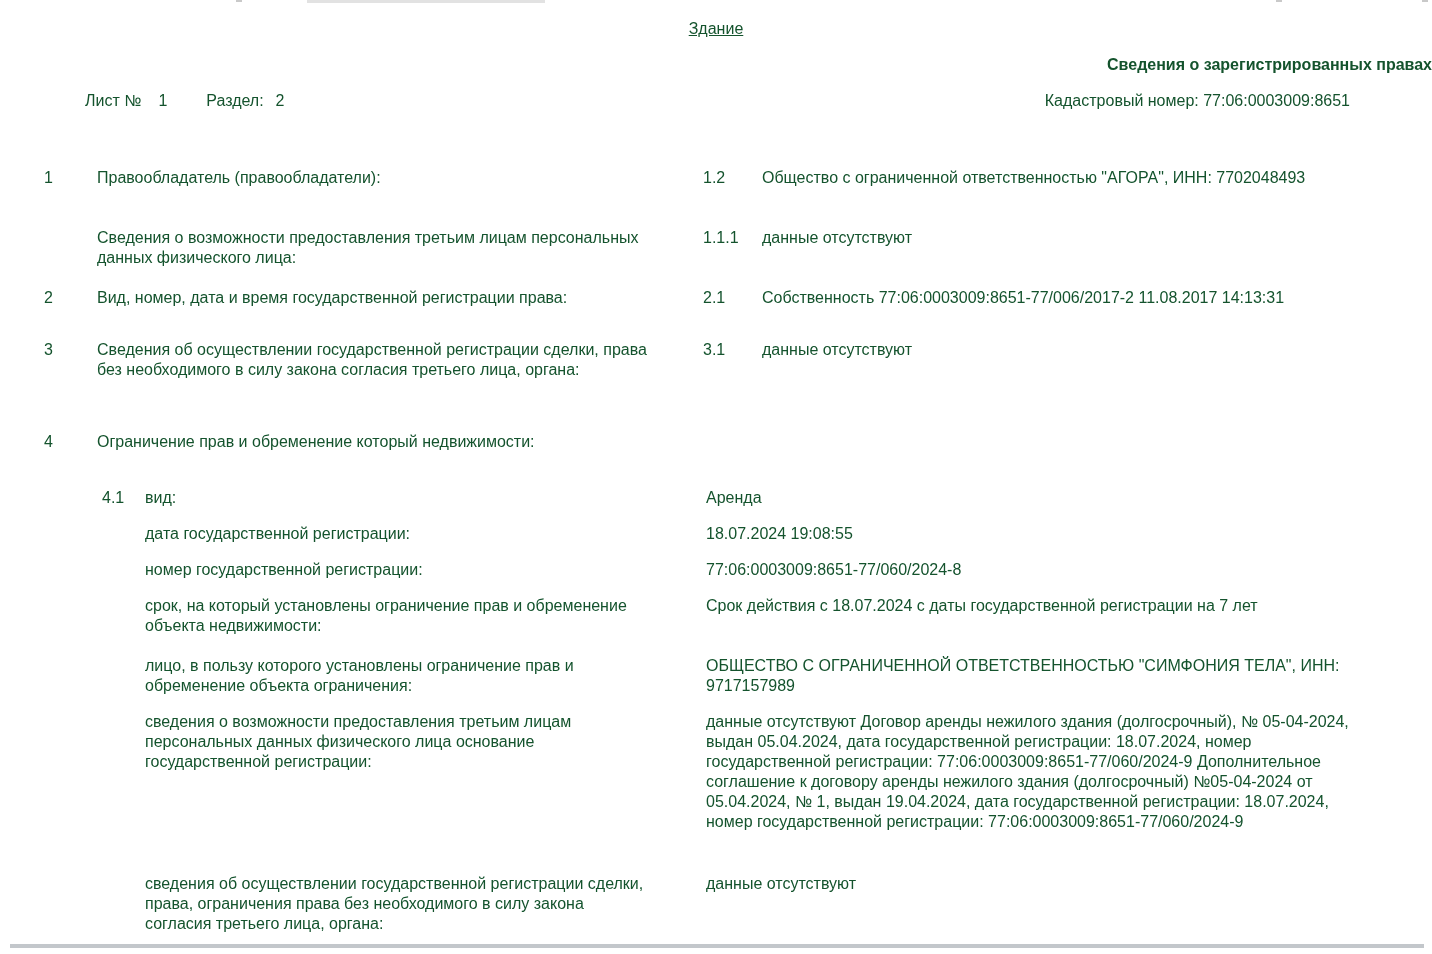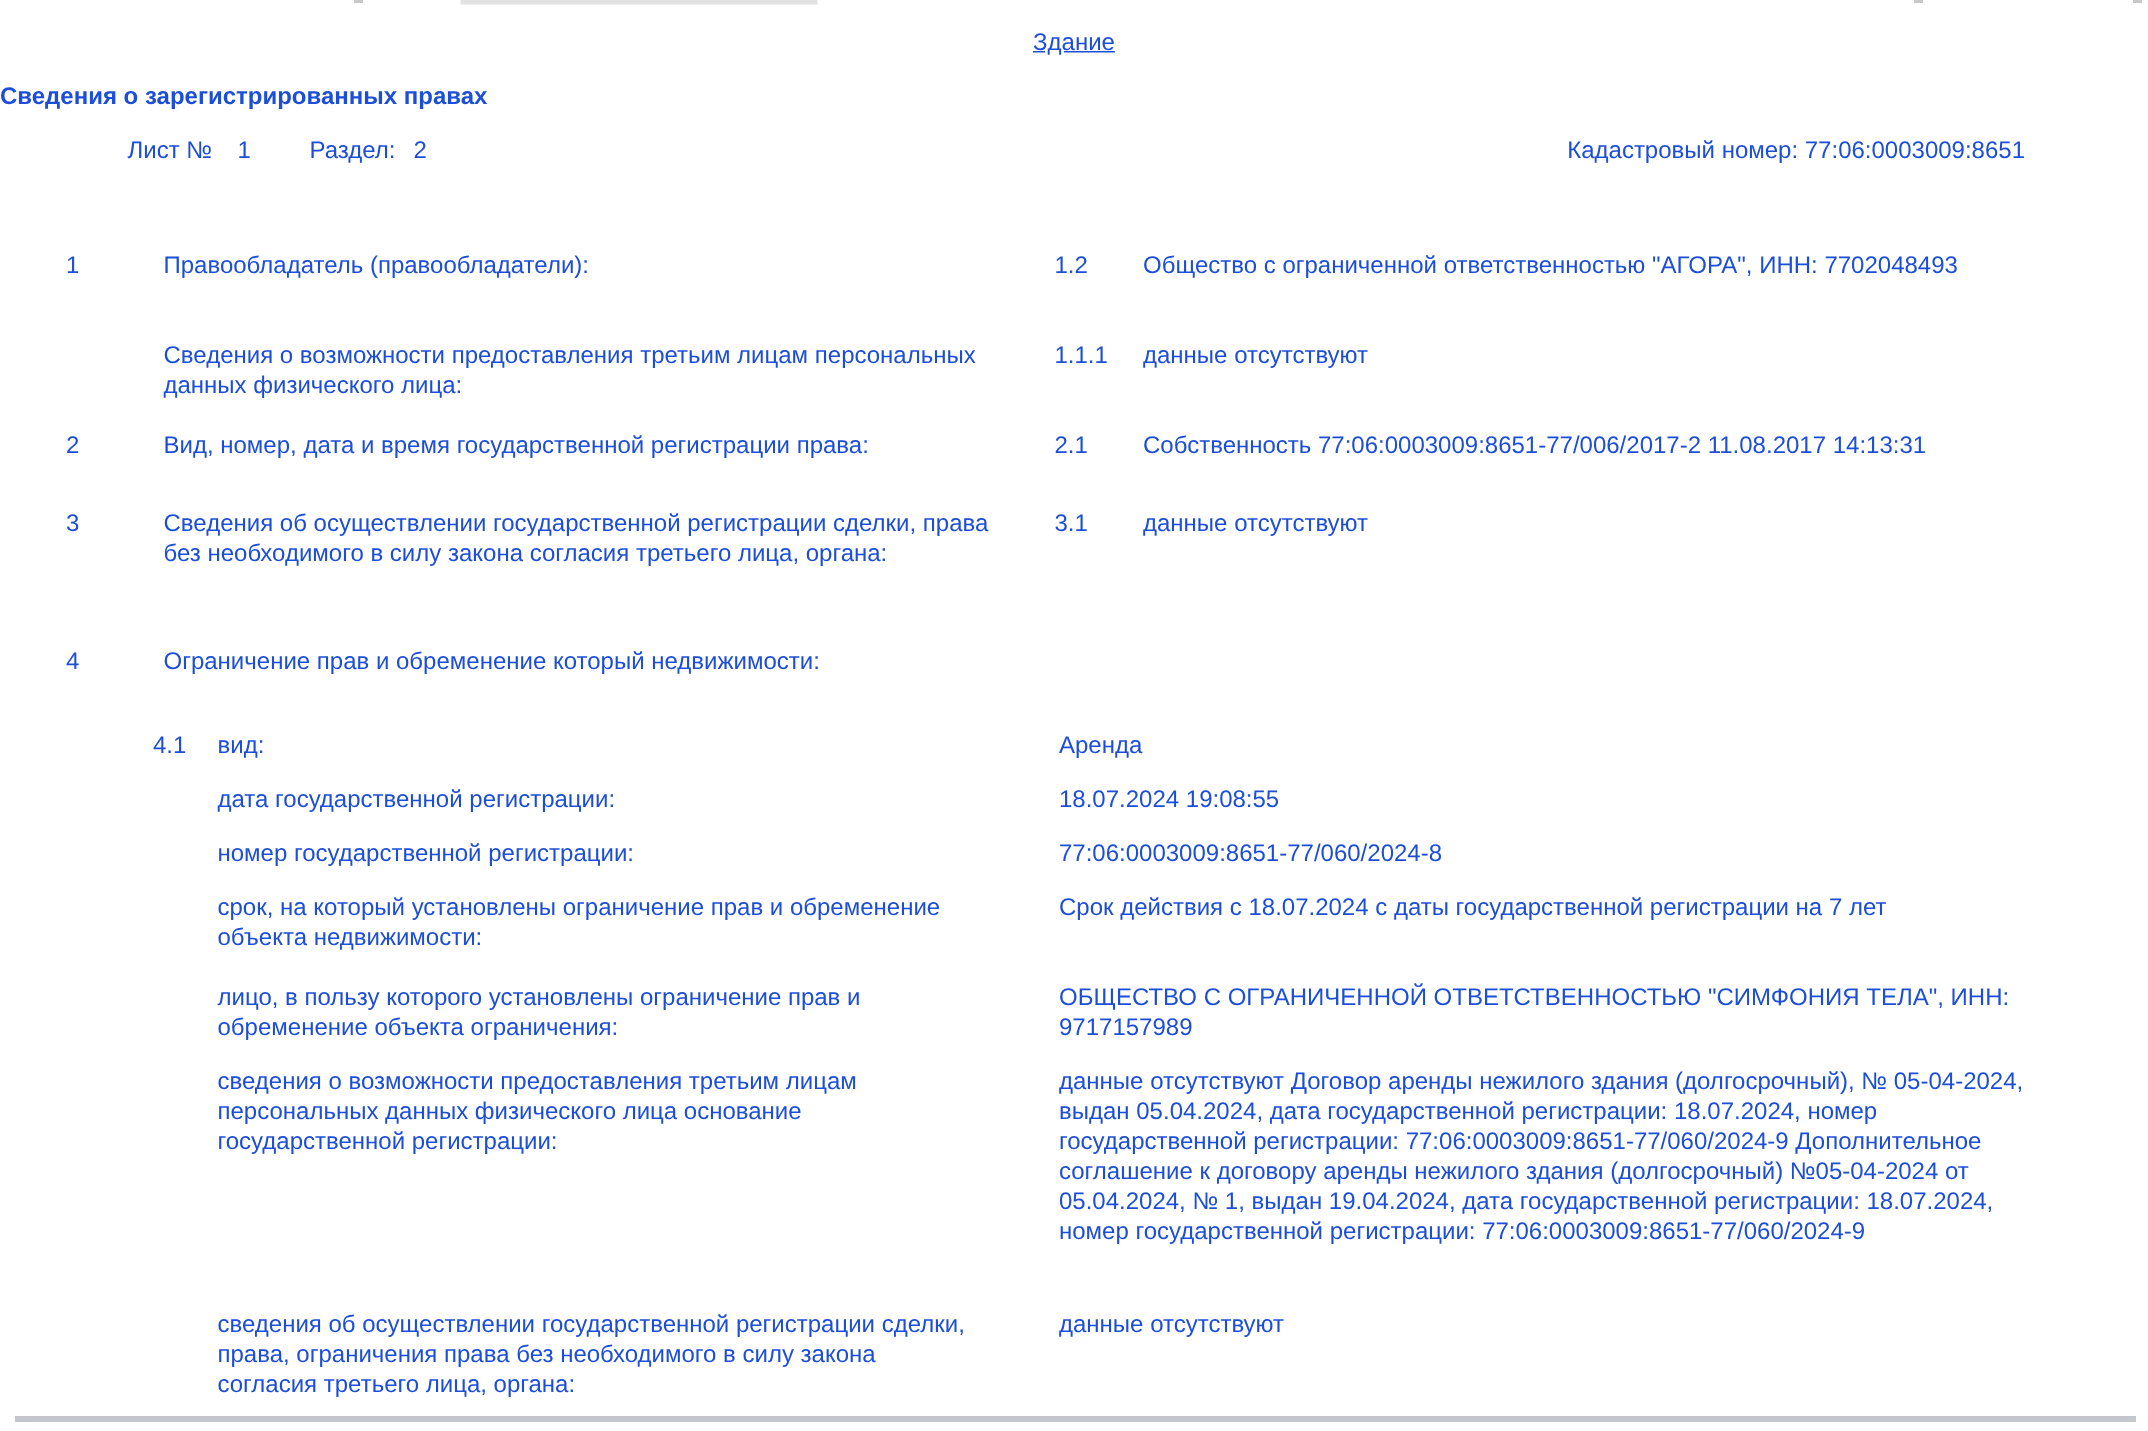--- a/index.html
+++ b/index.html
@@ -1,41 +1,41 @@
 <!DOCTYPE html>
 <html><head>
 <meta charset="utf-8">
 <style>
   html,body{margin:0;padding:0;background:#ffffff;}
   .page{
     position:relative;
     width:1432px;height:954px;
     background:#ffffff;
     font-family:"Liberation Sans", sans-serif;
-    font-size:16px;line-height:20px;color:#1d4ed8;
+    font-size:16px;line-height:20px;color:#14532d;
     overflow:hidden;
   }
   
   .artifact-bar{position:absolute;top:0;left:307px;width:238px;height:3px;background:#e2e2e2;}
   .speck{position:absolute;top:0;width:6px;height:2px;background:#c9c9c9;}
   .speck.a{left:236px}.speck.b{left:1276px}.speck.c{left:1422px}
 
   .doc-subtitle{position:absolute;top:19px;left:0;width:100%;text-align:center;text-decoration:underline;}
-  .doc-title{position:absolute;top:55px;left:0;width:100%;text-align:left;font-weight:bold;}
+  .doc-title{position:absolute;top:55px;left:0;width:100%;text-align:right;font-weight:bold;}
 
   .meta-line{position:absolute;top:91px;left:0;width:100%;}
   .meta-left{position:absolute;left:44px;top:0;white-space:nowrap;margin-left:41px;}
   .meta-left .sheet-label{margin-right:17px;}
   .meta-left .sheet-value{margin-right:39px;}
   .meta-left .section-label{margin-right:12px;}
   .meta-right{position:absolute;right:82px;top:0;white-space:nowrap;}
 
   .row{position:absolute;left:0;width:1432px;}
   .c-num{position:absolute;left:44px;width:50px;}
-  .c-label{position:absolute;left:97px;width:566px;margin-left:12px;}
+  .c-label{position:absolute;left:97px;width:566px;}
   .c-sub{position:absolute;left:703px;width:56px;}
   .c-value{position:absolute;left:762px;width:575px;}
 
   .s-sub{position:absolute;left:102px;width:47px;}
   .s-label{position:absolute;left:145px;width:500px;}
   .s-value{position:absolute;left:706px;width:672px;}
 
   .bottom-divider{position:absolute;top:944px;left:10px;width:1414px;height:4px;background:#c3c7cb;}
 </style>
 </head>

